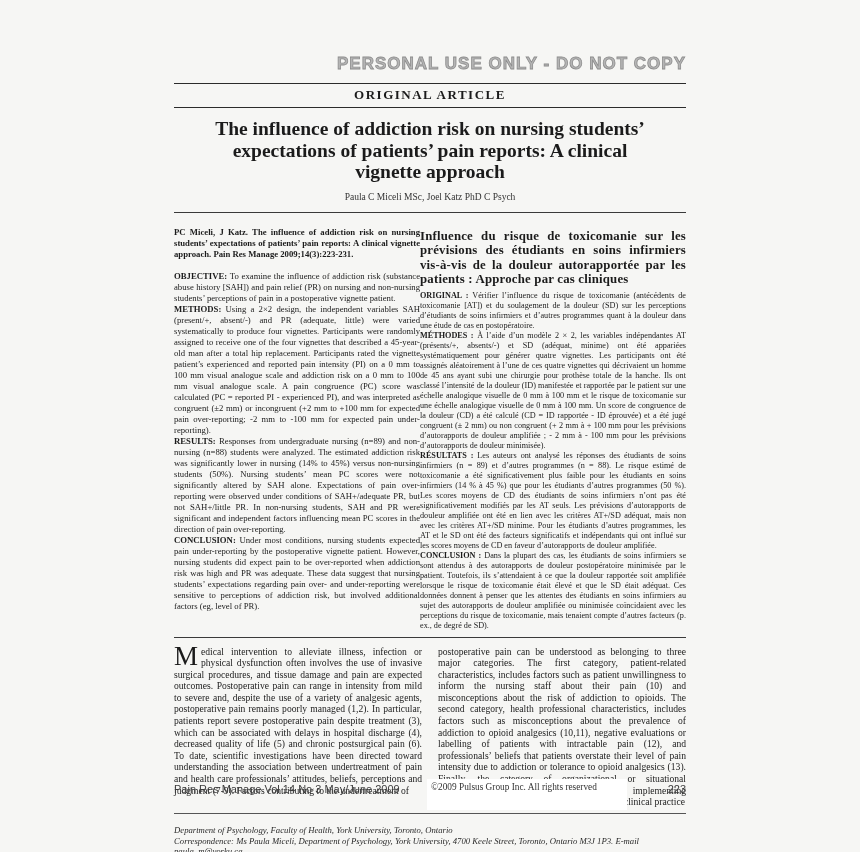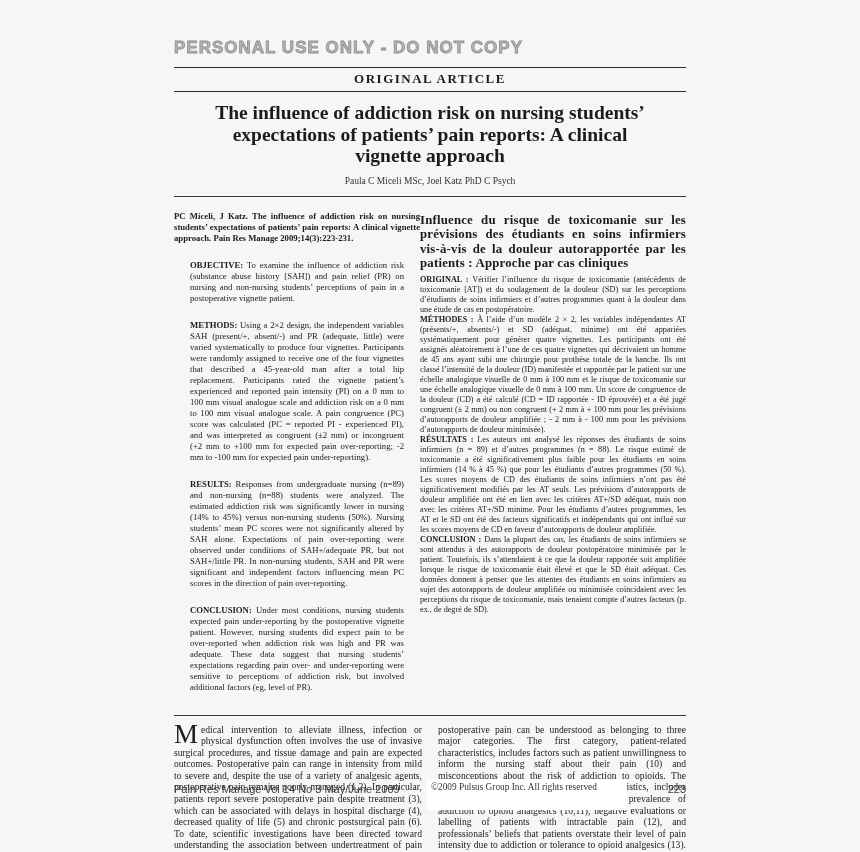--- a/index.html
+++ b/index.html
@@ -7,22 +7,22 @@
     width:860px;height:852px;
     background:#f6f6f4;
     font-family:"Liberation Serif", serif;
     color:#1b1b1b;
     position:relative;
     overflow:hidden;
   }
   .page{position:absolute;left:174px;top:0;width:512px;}
 
   .watermark{
-    margin-top:38px;
-    text-align:left;
+    margin-top:54px;
+    text-align:right;
     font-family:"Liberation Sans", sans-serif;
     font-weight:bold;
     font-size:17px;
     letter-spacing:1px;
     color:#b5b5b5;
     -webkit-text-stroke:0.8px #8d8d8d;
   }
 
   .rule-heavy{border:none;border-top:1.5px solid #2b2b2b;margin:0;}
 
@@ -53,21 +53,21 @@
     margin-top:10px;
     border-top:1px solid #3a3a3a;
     padding-top:14px;
     display:flex;
   }
   .abs-col-en{width:246px;flex:none;}
   .abs-col-fr{flex:1;}
 
   .abs-col-en{font-size:8.7px;line-height:11px;text-align:justify;}
   .citation{font-weight:bold;margin:0 0 11px 0;}
-  .abs-col-en p.abs-par{margin:16px;}
+  .abs-col-en p.abs-par{margin:0;}
   .run-label{font-weight:bold;}
   .keywords{margin-top:11px;}
   .keywords .kw-text{font-style:italic;}
 
   .fr-title{
     font-weight:bold;
     font-size:12.8px;
     line-height:14.5px;
     margin:2px 0 4px 0;
     letter-spacing:0.2px;

